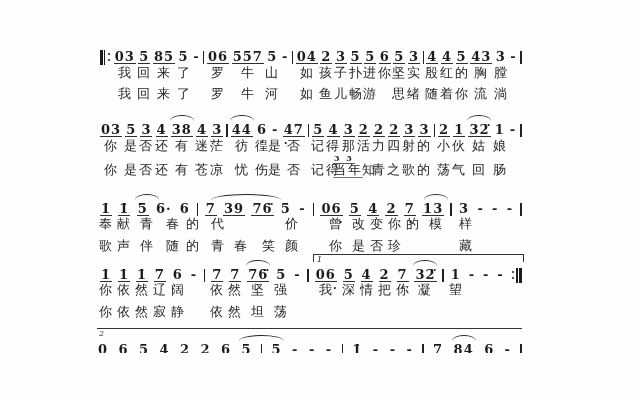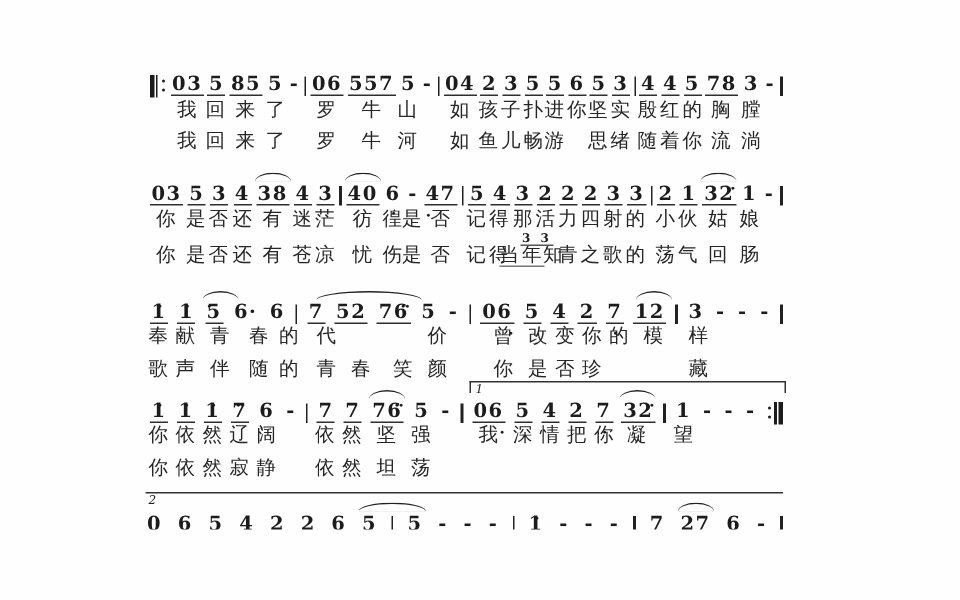--- a/index.html
+++ b/index.html
@@ -166,21 +166,21 @@
           <div class="dg u">4</div>
           <div class="ld">&nbsp;</div>
         </div>
         <div class="cell">
           <div class="hd">&nbsp;</div>
           <div class="dg u">5</div>
           <div class="ld">&nbsp;</div>
         </div>
         <div class="cell">
           <div class="hd">&nbsp;</div>
-          <div class="dg u">78</div>
+          <div class="dg u">43</div>
           <div class="ld">&nbsp;</div>
         </div>
         <div class="cell">
           <div class="hd">&nbsp;</div>
           <div class="dg">3</div>
           <div class="ld">&nbsp;</div>
         </div>
         <div class="cell">
           <div class="hd">&nbsp;</div>
           <div class="dg">-</div>
@@ -265,21 +265,21 @@
         <div class="cell">
           <div class="hd">&nbsp;</div>
           <div class="dg u">3</div>
           <div class="ld">&nbsp;</div>
         </div>
         <div class="barcell">
           <div class="barline"></div>
         </div>
         <div class="cell">
           <div class="hd">&nbsp;</div>
-          <div class="dg u">40</div>
+          <div class="dg u">44</div>
           <div class="ld">&nbsp;</div>
         </div>
         <div class="cell">
           <div class="hd">&nbsp;</div>
           <div class="dg">6</div>
           <div class="ld">·</div>
         </div>
         <div class="cell">
           <div class="hd">&nbsp;</div>
           <div class="dg">-</div>
@@ -407,21 +407,21 @@
       <div class="lyr lu" style="left: 233px; top: 53px;">当年</div>
       <div class="lyr" style="left: 262px; top: 53px;">知</div>
       <div class="lyr" style="left: 272px; top: 53px;">青</div>
       <div class="lyr" style="left: 287px; top: 53px;">之</div>
       <div class="lyr" style="left: 302px; top: 53px;">歌</div>
       <div class="lyr" style="left: 317px; top: 53px;">的</div>
       <div class="lyr" style="left: 337px; top: 53px;">荡</div>
       <div class="lyr" style="left: 352px; top: 53px;">气</div>
       <div class="lyr" style="left: 372px; top: 53px;">回</div>
       <div class="lyr" style="left: 393px; top: 53px;">肠</div>
-      <div class="ann" style="left: 247px; top: 44px;">3 3</div>
+      <div class="ann" style="left: 233px; top: 44px;">3 3</div>
     </div>
     <div class="system" style="top: 186px; left: 100px; width: 422px;">
       <div class="notes-row" style="top: 12px;">
         <div class="cell">
           <div class="hd">·</div>
           <div class="dg u">1</div>
           <div class="ld">&nbsp;</div>
         </div>
         <div class="cell">
           <div class="hd">·</div>
@@ -446,21 +446,21 @@
         <div class="barcell">
           <div class="barline"></div>
         </div>
         <div class="cell">
           <div class="hd">&nbsp;</div>
           <div class="dg u">7</div>
           <div class="ld">&nbsp;</div>
         </div>
         <div class="cell">
           <div class="hd">&nbsp;</div>
-          <div class="dg u">52</div>
+          <div class="dg u">39</div>
           <div class="ld">&nbsp;</div>
         </div>
         <div class="cell">
           <div class="hd pl">··</div>
           <div class="dg u">76</div>
           <div class="ld">&nbsp;</div>
         </div>
         <div class="cell">
           <div class="hd">&nbsp;</div>
           <div class="dg">5</div>
@@ -494,21 +494,21 @@
           <div class="dg u">2</div>
           <div class="ld">&nbsp;</div>
         </div>
         <div class="cell">
           <div class="hd">&nbsp;</div>
           <div class="dg u">7</div>
           <div class="ld">·</div>
         </div>
         <div class="cell">
           <div class="hd">&nbsp;</div>
-          <div class="dg u">12</div>
+          <div class="dg u">13</div>
           <div class="ld">&nbsp;</div>
         </div>
         <div class="barcell">
           <div class="barline"></div>
         </div>
         <div class="cell">
           <div class="hd">&nbsp;</div>
           <div class="dg">3</div>
           <div class="ld">&nbsp;</div>
         </div>
@@ -793,21 +793,21 @@
         </div>
         <div class="barcell">
           <div class="barline"></div>
         </div>
         <div class="cell">
           <div class="hd">&nbsp;</div>
           <div class="dg">7</div>
         </div>
         <div class="cell">
           <div class="hd">&nbsp;</div>
-          <div class="dg">27</div>
+          <div class="dg">84</div>
         </div>
         <div class="cell">
           <div class="hd">&nbsp;</div>
           <div class="dg">6</div>
         </div>
         <div class="cell">
           <div class="hd">&nbsp;</div>
           <div class="dg">-</div>
         </div>
         <div class="barcell">

